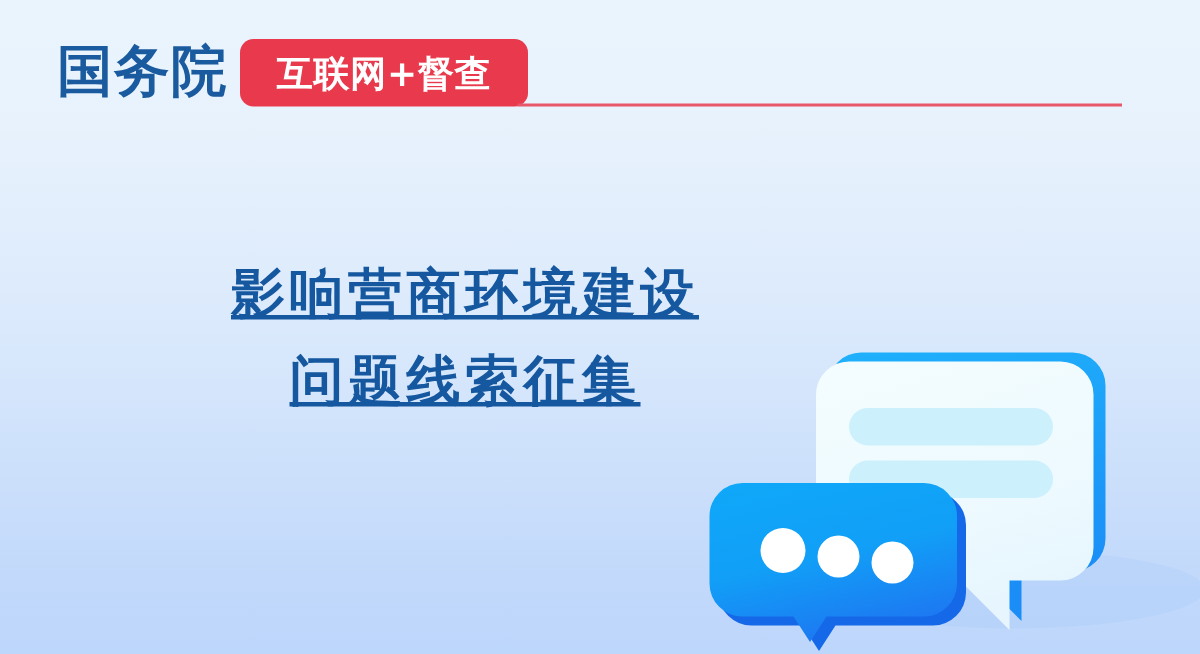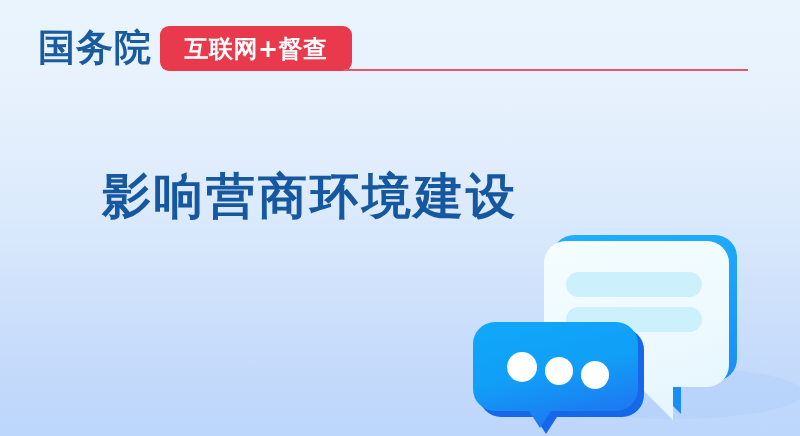--- a/index.html
+++ b/index.html
@@ -72,27 +72,28 @@
   }
 
   
   .title-block {
     position: absolute;
     left: 0; top: 168px;
     width: 620px;
     text-align: center;
   }
   .title-line {
-    font-size: 49px;
+    font-size: 36px;
     font-weight: bold;
     color: #1558a0;
     letter-spacing: 3px;
     line-height: 58px;
     white-space: nowrap;
     font-family: "DejaVu Sans", "Liberation Sans", sans-serif;
+    text-decoration: underline;
   }
 
   
   .illustration {
     position: absolute;
     left: 470px; top: 215px;
     width: 330px; height: 221px;
   }
   .illustration svg { display:block; }
 </style>
@@ -106,20 +107,21 @@
 
     <div class="badge">
       <span class="badge-label">互联网+督查</span>
     </div>
 
     <div class="header-rule"></div>
   </div>
 
   <div class="title-block">
     <div class="title-line">影响营商环境建设</div>
+    <div class="title-line">问题线索征集</div>
   </div>
 
   <div class="illustration">
     <svg width="330" height="221" viewBox="0 0 330 221" xmlns="http://www.w3.org/2000/svg">
       <defs>
         <linearGradient id="gBlueBubble" x1="0" y1="0" x2="0.35" y2="1">
           <stop offset="0%" stop-color="#0fa8f9"></stop>
           <stop offset="55%" stop-color="#119ff7"></stop>
           <stop offset="100%" stop-color="#1c7bf2"></stop>
         </linearGradient>

